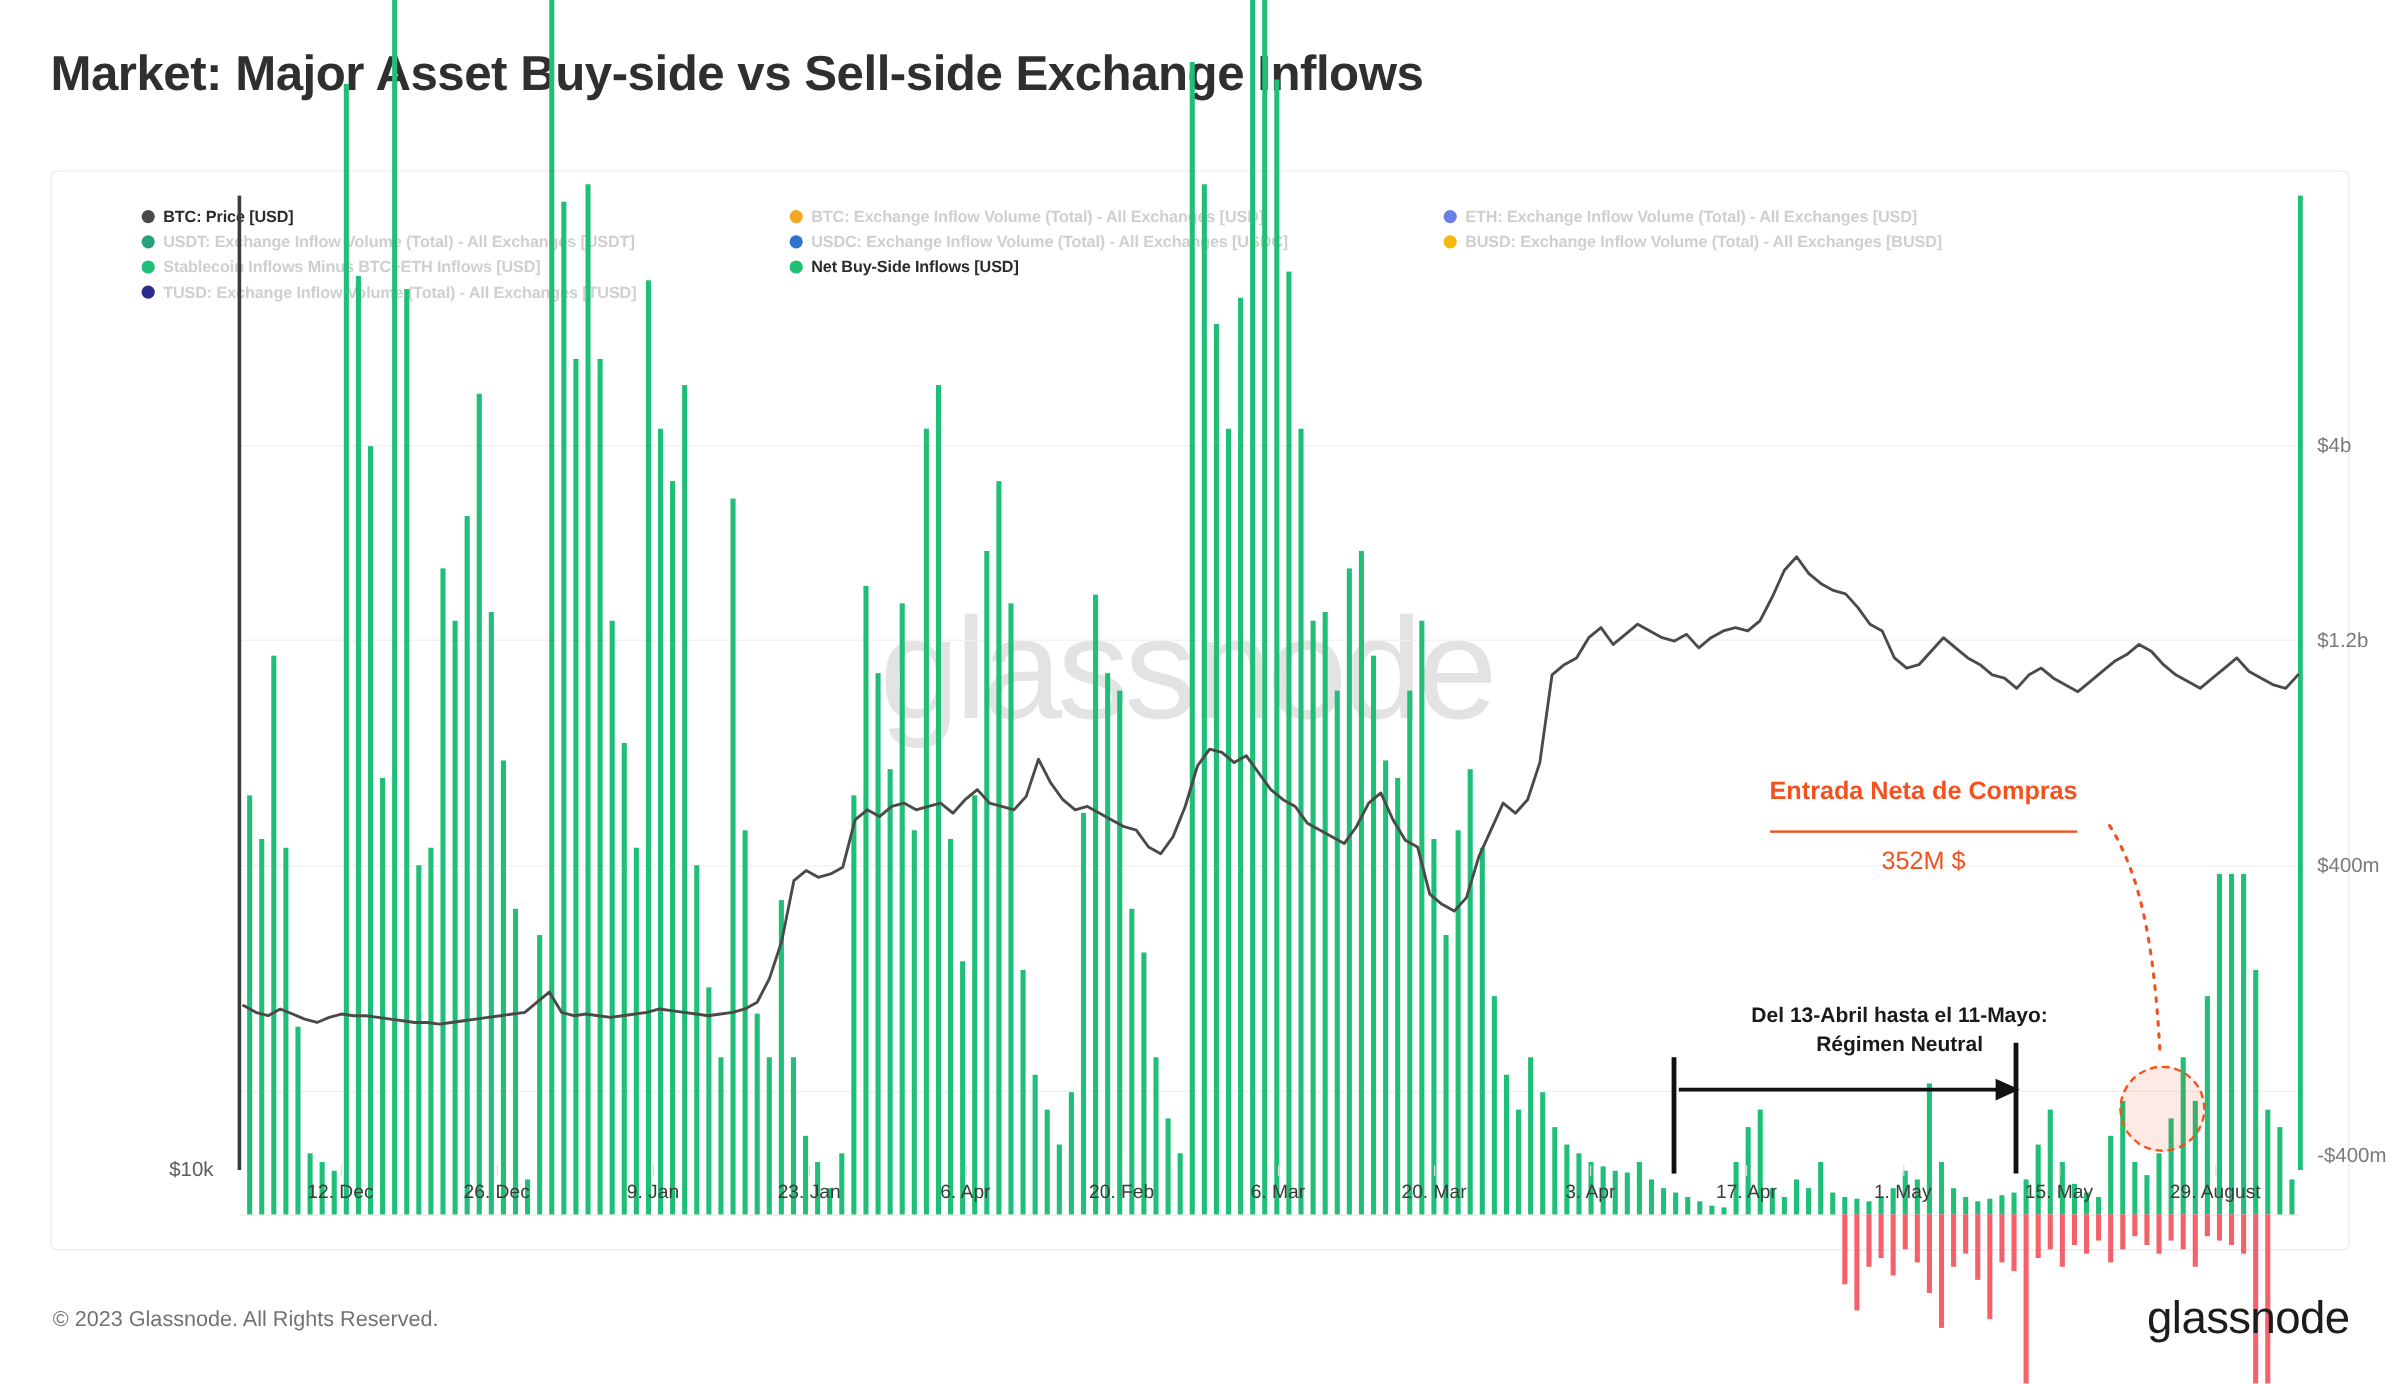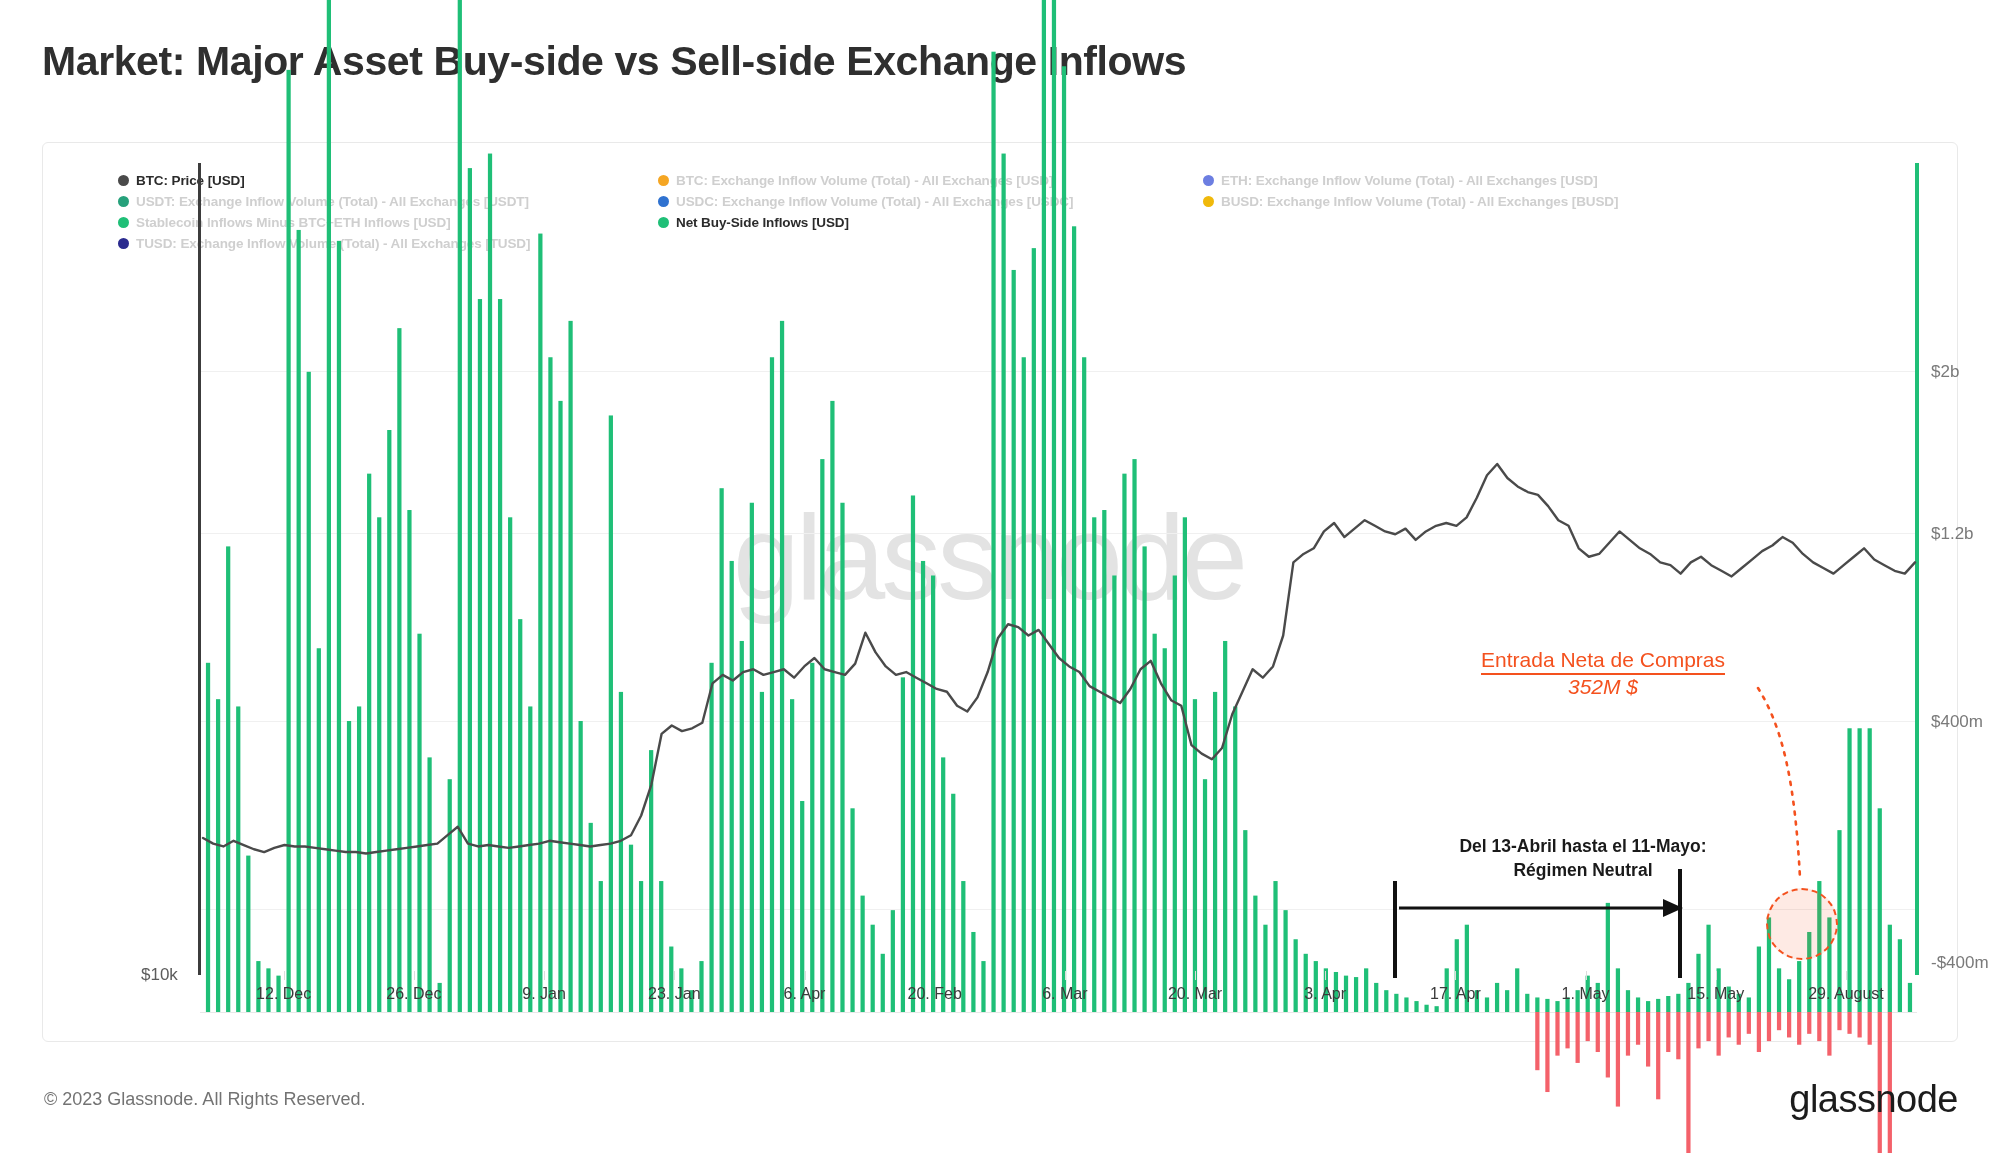--- a/index.html
+++ b/index.html
@@ -52,24 +52,24 @@
   .xtickmark { position: absolute; top: 828px; width: 1px; height: 9px; background: #dcdcdc; }
 
   svg.series { position: absolute; left: 0; top: 0; width: 1916px; height: 900px; overflow: visible; }
 
   
   .ann-orange {
     position: absolute; left: 1395px; top: 505px; width: 330px;
     text-align: center; color: #f4511e;
   }
   .ann-orange .ttl {
-    font-size: 21px; font-weight: 400; border-bottom: 2.5px solid #f4511e;
-    display: inline-block; padding-bottom: 1px; white-space: nowrap;
-  }
-  .ann-orange .val { font-size: 21px; font-style: italic; margin-top: 0; white-space: nowrap; }
+    font-size: 21px; font-weight: 700; border-bottom: 2.5px solid #f4511e;
+    display: inline-block; padding-bottom: 20px; white-space: nowrap;
+  }
+  .ann-orange .val { font-size: 21px; margin-top: 12px; white-space: nowrap; }
 
   .ann-neutral {
     position: absolute; left: 1330px; top: 692px; width: 420px;
     text-align: center; font-size: 17.5px; font-weight: 700; color: #1a1a1a;
     line-height: 1.35;
   }
 
   .highlight-circle {
     position: absolute; left: 1723px; top: 745px; width: 72px; height: 72px;
     border-radius: 50%; border: 2.5px dashed #f4511e; background: rgba(244,81,30,0.12);
@@ -397,21 +397,21 @@
       <div class="ann-orange">
         <div class="ttl">Entrada Neta de Compras</div>
         <div class="val">352M $</div>
       </div>
 
       <div class="ann-neutral">
         <div>Del 13-Abril hasta el 11-Mayo:</div>
         <div>Régimen Neutral</div>
       </div>
 
-      <div class="ylab-right" style="top:219px">$2b</div>
+      <div class="ylab-right" style="top:219px">$4b</div>
       <div class="ylab-right" style="top:381px">$1.2b</div>
       <div class="ylab-right" style="top:569px">$400m</div>
       <div class="ylab-right" style="top:810px">-$400m</div>
 
       <div class="ylab-left" style="top:822px">$10k</div>
 
       <div id="xticks">
           <div class="xtickmark" style="left:240.7px"></div>
           <div class="xtick" style="left:240.7px">12. Dec</div>
           <div class="xtickmark" style="left:370.9px"></div>

